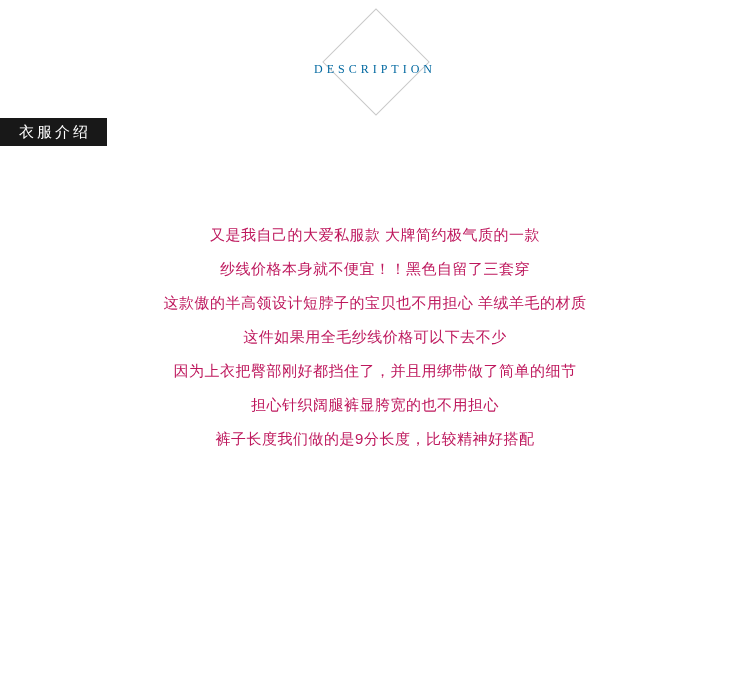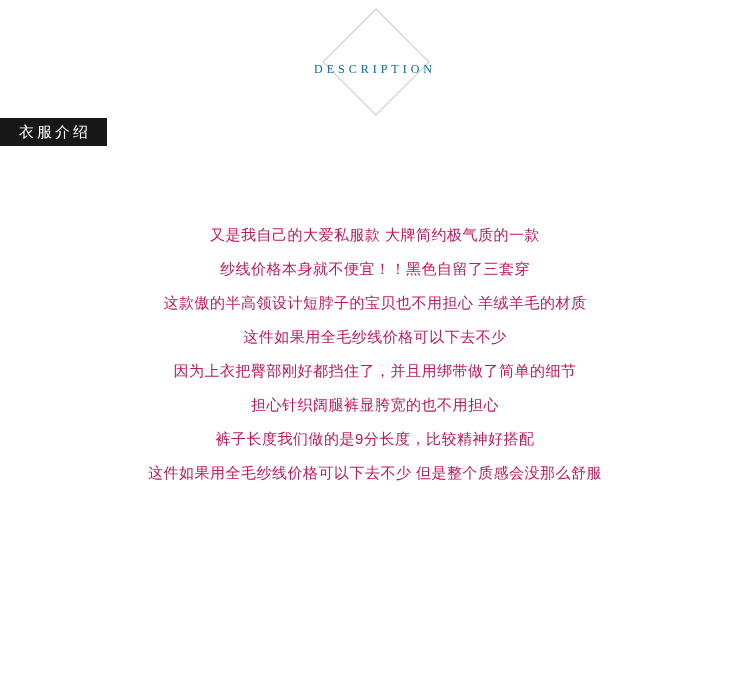--- a/index.html
+++ b/index.html
@@ -102,16 +102,15 @@
   </div>
 
   <div class="body-lines">
     <span class="line">又是我自己的大爱私服款 大牌简约极气质的一款</span>
     <span class="line">纱线价格本身就不便宜！！黑色自留了三套穿</span>
     <span class="line">这款傲的半高领设计短脖子的宝贝也不用担心 羊绒羊毛的材质</span>
     <span class="line">这件如果用全毛纱线价格可以下去不少</span>
     <span class="line">因为上衣把臀部刚好都挡住了，并且用绑带做了简单的细节</span>
     <span class="line">担心针织阔腿裤显胯宽的也不用担心</span>
     <span class="line">裤子长度我们做的是9分长度，比较精神好搭配</span>
-    <span class="line">这件如果用全毛纱线价格可以下去不少 但是整个质感会没那么舒服</span>
   </div>
 
 </div>
 
 </body></html>

